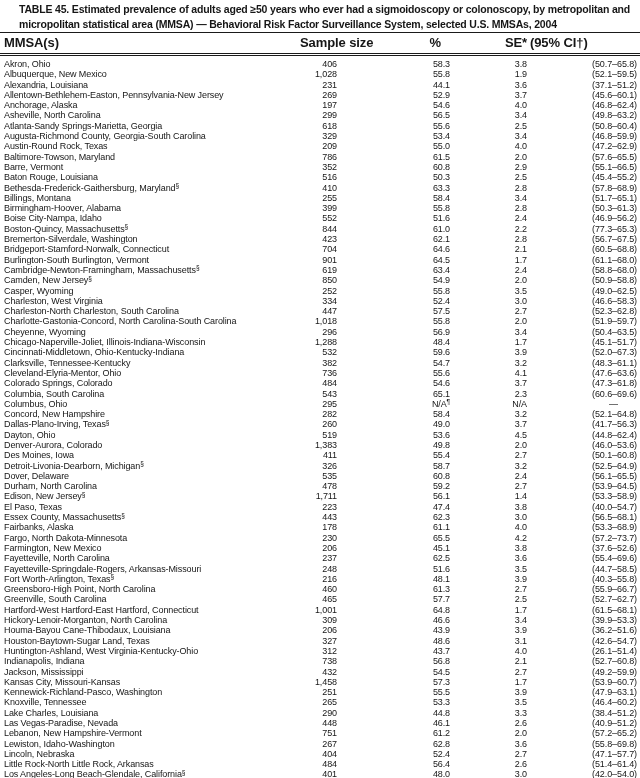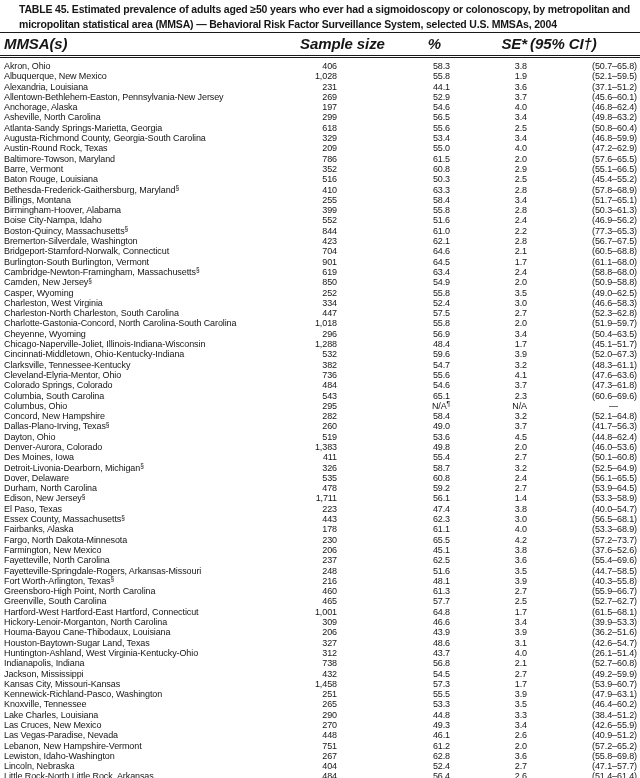--- a/index.html
+++ b/index.html
@@ -23,28 +23,27 @@
     width: 640px;
     border-collapse: collapse;
     table-layout: fixed;
   }
   col.c1 { width: 300px; }
   col.c2 { width: 65px; }
   col.c3 { width: 95px; }
   col.c4 { width: 70px; }
   col.c5 { width: 110px; }
   thead th {
-    font-size: 15px;
+    font-size: 13px;
     font-weight: bold;
     letter-spacing: -0.1px;
     border-top: 1px solid #1a1a1a;
     border-bottom: 3px double #1a1a1a;
     padding: 2px 0 3px 0;
     white-space: nowrap;
-    font-style: italic;
   }
   th.h-mmsa { text-align: left; padding-left: 4px; }
   th.h-n    { text-align: center; padding-right: 2px; }
   th.h-pct  { text-align: right; padding-right: 19px; }
   th.h-se   { text-align: right; padding-right: 3px; }
   th.h-ci   { text-align: left; padding-right: 23px; }
   tbody td {
     font-size: 9px;
     letter-spacing: -0.1px;
     line-height: 10.3px;
@@ -536,27 +535,20 @@
         <td class="d-ci">(46.4–60.2)</td>
       </tr>
       <tr>
         <td class="d-mmsa">Lake Charles, Louisiana</td>
         <td class="d-n">290</td>
         <td class="d-pct">44.8</td>
         <td class="d-se">3.3</td>
         <td class="d-ci">(38.4–51.2)</td>
       </tr>
       <tr>
-        <td class="d-mmsa">Las Cruces, New Mexico</td>
-        <td class="d-n">270</td>
-        <td class="d-pct">49.3</td>
-        <td class="d-se">3.4</td>
-        <td class="d-ci">(42.6–55.9)</td>
-      </tr>
-      <tr>
         <td class="d-mmsa">Las Vegas-Paradise, Nevada</td>
         <td class="d-n">448</td>
         <td class="d-pct">46.1</td>
         <td class="d-se">2.6</td>
         <td class="d-ci">(40.9–51.2)</td>
       </tr>
       <tr>
         <td class="d-mmsa">Lebanon, New Hampshire-Vermont</td>
         <td class="d-n">751</td>
         <td class="d-pct">61.2</td>

